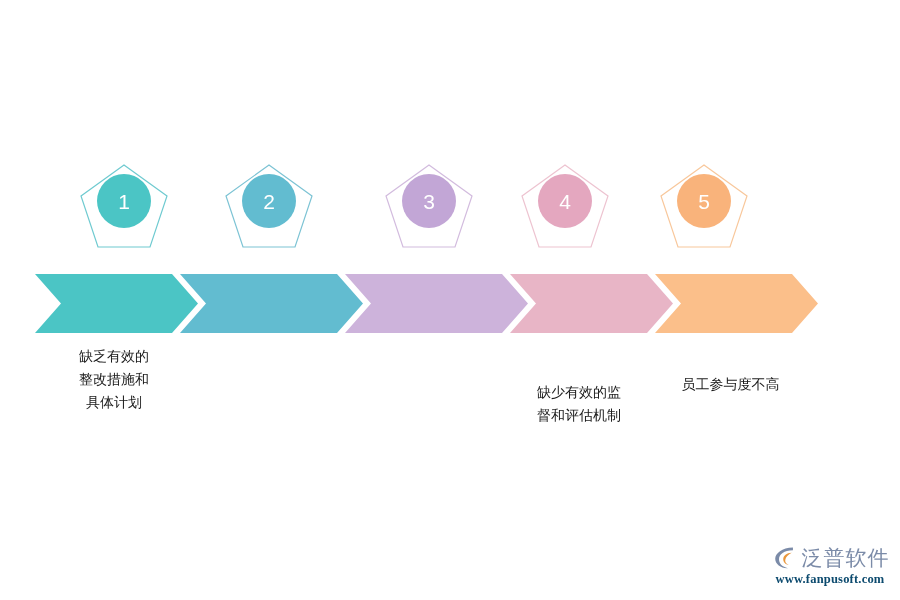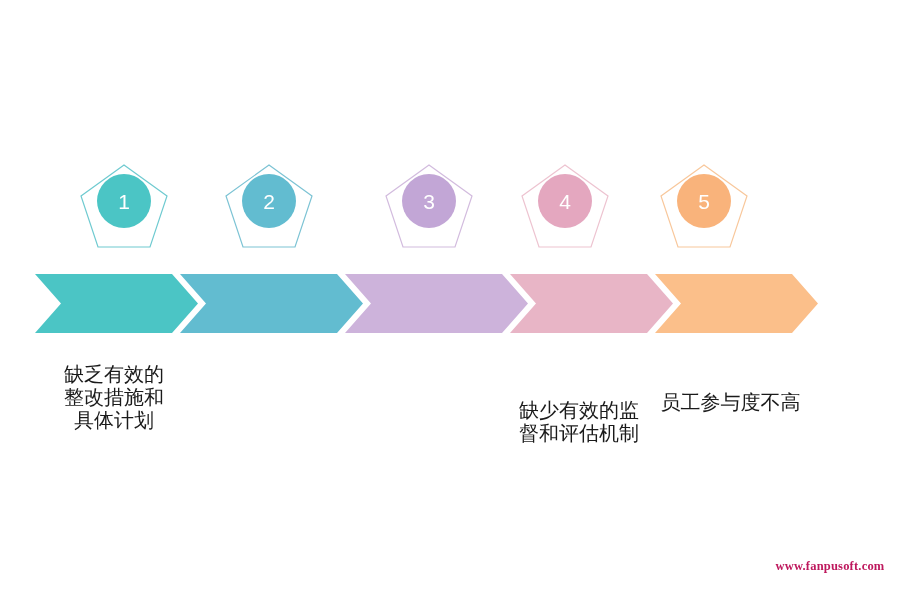--- a/index.html
+++ b/index.html
@@ -67,24 +67,24 @@
     height: 600px;
     pointer-events: none;
   }
   #chevron-band polygon {
     pointer-events: auto;
   }
 
   
   .caption {
     position: absolute;
-    top: 363px;
+    top: 345px;
     text-align: center;
     color: #1a1a1a;
-    font-size: 20px;
+    font-size: 14px;
     line-height: 23px;
     font-family: "DejaVu Sans", "Liberation Sans", sans-serif;
     white-space: pre-line;
     user-select: none;
   }
 
   
   #watermark {
     position: absolute;
     left: 766px;
@@ -110,21 +110,21 @@
     font-size: 21px;
     line-height: 24px;
     color: #7b8ba8;
     font-family: "DejaVu Sans", "Liberation Sans", sans-serif;
     letter-spacing: 1px;
   }
   #watermark .logo-url {
     margin-top: 1px;
     font-size: 12.5px;
     line-height: 14px;
-    color: #be185d;
+    color: #0c4a6e;
     font-family: "Liberation Serif", "DejaVu Serif", serif;
     font-weight: bold;
     letter-spacing: 0.2px;
   }
 </style>
 </head>
 <body>
 
 <div id="infographic">
 
@@ -191,16 +191,26 @@
 具体计划</div>
 
 
 
   <div class="caption" style="left:505px; width:148px;margin-top:36px;">缺少有效的监
 督和评估机制</div>
 
   <div class="caption" style="left:648px; width:165px;margin-top:28px;">员工参与度不高</div>
 
   <div id="watermark">
+    <div class="logo-row">
+      <svg class="logo-mark" viewBox="0 0 32 32">
+        <path d="M26 4 C13 4 5 11 5 17.5 C5 24 12 29 20 28.6
+                 C13.5 27.4 9.5 23.4 9.5 18.2 C9.5 12.2 15.5 7.6 26 7.4 Z" fill="#7b8ba8"></path>
+        <path d="M24.5 10.5 C18.5 10.8 14.5 14 14.5 18.2
+                 C14.5 21.6 17.2 24.3 21 25 C17.8 23.4 16.5 21.4 16.9 19
+                 C17.4 15.6 20.4 12.6 24.5 10.5 Z" fill="#e8963c"></path>
+      </svg>
+      <span class="logo-text">泛普软件</span>
+    </div>
     <div class="logo-url">www.fanpusoft.com</div>
   </div>
 
 </div>
 
 </body></html>

